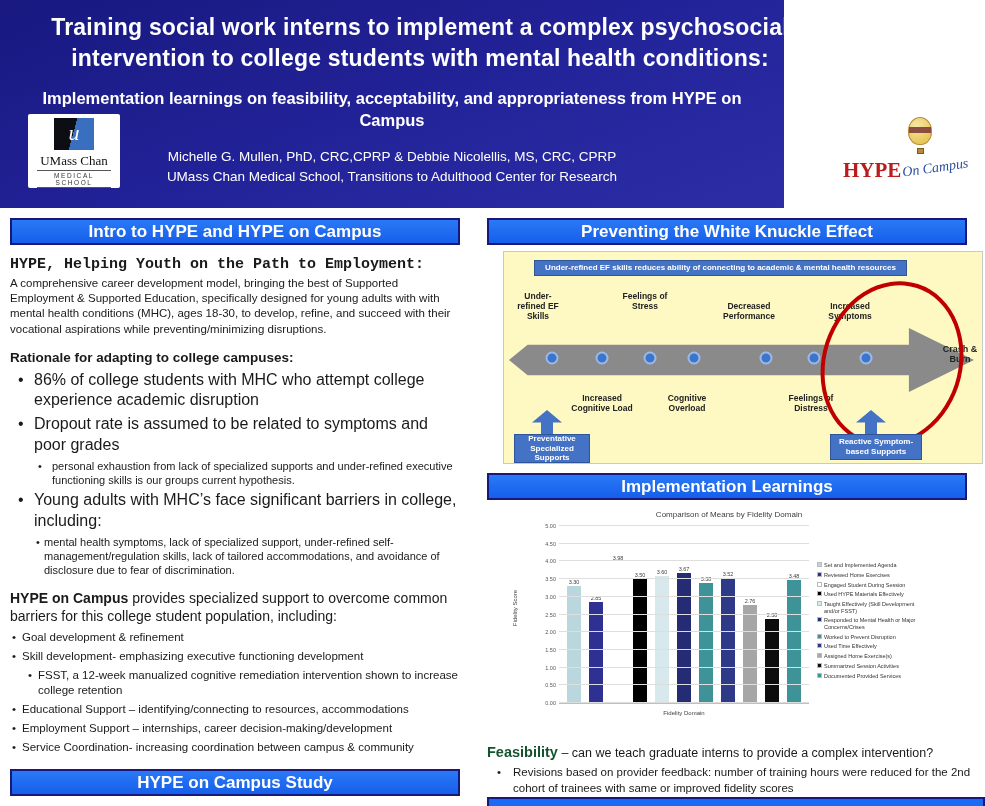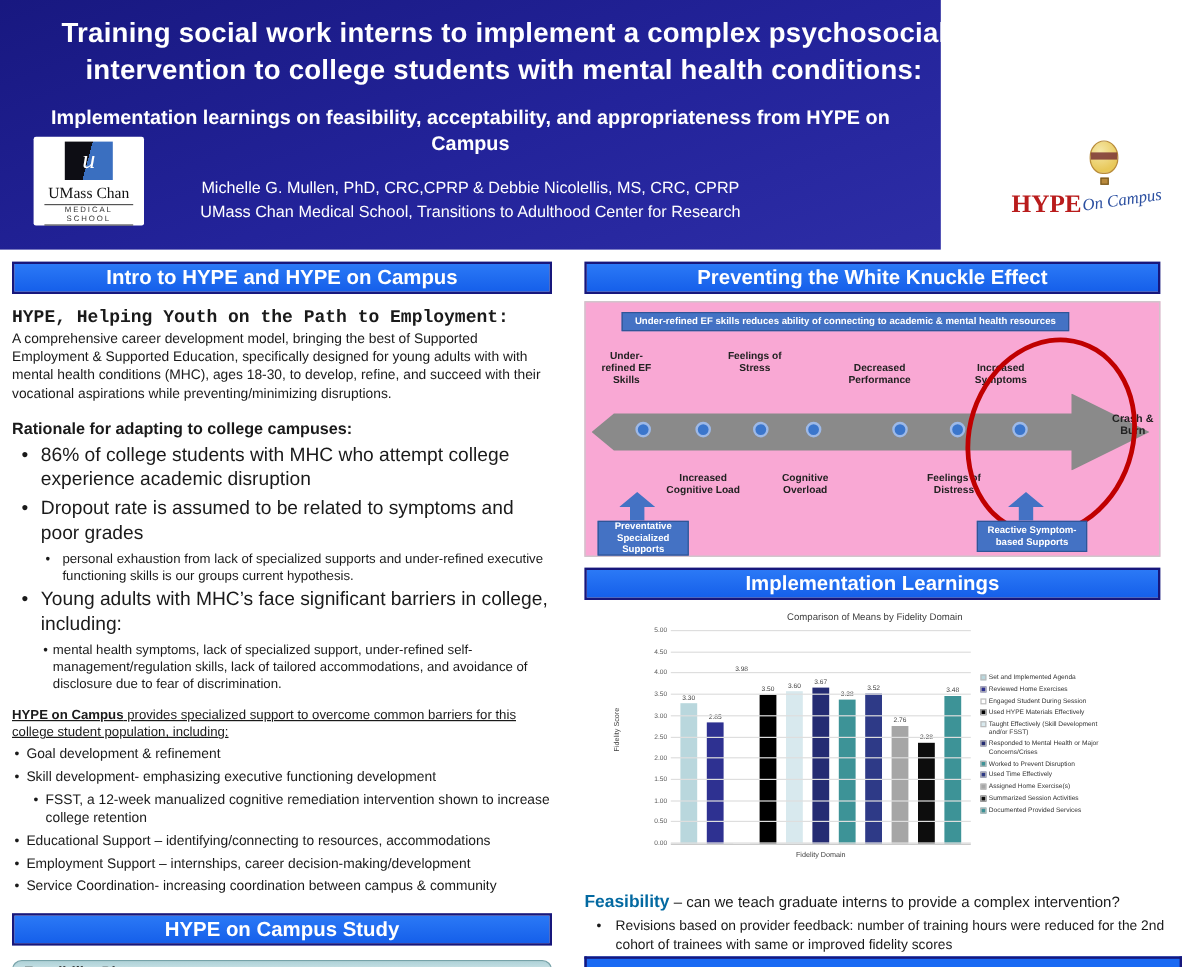--- a/index.html
+++ b/index.html
@@ -47,35 +47,35 @@
   
   .hype-heading { font-size:15px; font-weight:bold; margin:11px 0 3px;font-family:Liberation Mono, monospace; }
   .body-par { font-size:11.5px; line-height:1.32; }
   .rationale-heading { font-size:13.5px; font-weight:bold; margin:13px 0 5px; }
   .b1 { position:relative; padding-left:24px; font-size:16px; line-height:1.3; margin:3px 0; }
   .b1::before { content:"•"; position:absolute; left:8px; }
   .b2 { position:relative; padding-left:42px; font-size:11px; line-height:1.28; margin:3px 0; }
   .b2::before { content:"•"; position:absolute; left:28px; }
   .b2b { position:relative; padding-left:34px; font-size:11px; line-height:1.28; margin:3px 0; }
   .b2b::before { content:"•"; position:absolute; left:26px; }
-  .campus-lead { font-size:11px; line-height:1.3; margin:12px 0 5px;text-decoration:underline; }
+  .campus-lead { font-size:14px; line-height:1.3; margin:12px 0 5px; }
   .campus-lead b { font-weight:bold; }
   .c1 { position:relative; padding-left:12px; font-size:11.5px; line-height:1.3; margin:4px 0; }
   .c1::before { content:"•"; position:absolute; left:2px; }
   .c2 { position:relative; padding-left:28px; font-size:11.5px; line-height:1.3; margin:4px 0; }
   .c2::before { content:"•"; position:absolute; left:18px; }
   .study-header { margin-top:14px; }
   .phase-bar { margin-top:12px; width:450px; height:21px; border:1px solid #76a2a8; border-bottom-color:#9dc0c4;
     border-radius:8px 8px 0 0; background:linear-gradient(180deg,#aed2d8,#dcecef 60%,#e8f3f5);
     font-size:12.5px; font-weight:bold; line-height:19px; padding-left:9px; color:#111; }
   .study-bullets { margin-top:5px; }
 
   
   .diagram-panel { position:relative; margin-top:6px; width:480px; height:213px;
-    border:1px solid #c9c9c9; background:#f9a8d4; }
+    border:1px solid #c9c9c9; background:#fef9c3;margin-left:16px; }
   .wk-banner { position:absolute; left:30px; top:8px; width:373px; height:16px; background:#4472c4;
     border:1px solid #2f5597; color:#fff; font-size:8px; font-weight:bold; text-align:center; line-height:14px; }
   .wk-arrow { position:absolute; left:5px; top:76px; width:465px; height:64px; background:#8a8a8a;
     clip-path:polygon(0% 50%,4% 26%,86% 26%,86% 0%,100% 50%,86% 100%,86% 74%,4% 74%); }
   .wk-dot { position:absolute; top:50%; width:13px; height:13px; border-radius:50%;
     background:#3b76cc; border:2px solid #9db9e8; transform:translate(-50%,-50%); }
   .wk-lab { position:absolute; font-size:8.5px; font-weight:bold; color:#222; text-align:center; line-height:1.15; }
   .wk-redcircle { position:absolute; left:318px; top:28px; width:140px; height:168px;
     border:4px solid #c00000; border-radius:50%; transform:rotate(18deg); }
   .wk-uparrow { position:absolute; width:30px; height:24px; background:#4472c4;
@@ -97,21 +97,21 @@
   .bar { position:absolute; bottom:0; left:0; width:14px; }
   .bar-label { position:absolute; left:50%; transform:translateX(-50%); font-size:5.5px; color:#404040; margin-bottom:1px; }
   .ylab { position:absolute; left:-32px; top:95px; transform:rotate(-90deg); font-size:6px; color:#404040; }
   .xlab { position:absolute; left:30px; width:250px; top:200px; text-align:center; font-size:6px; color:#404040; }
   .legend { position:absolute; left:288px; top:52px; width:112px; }
   .legend-item { display:flex; align-items:flex-start; margin-bottom:3.5px; font-size:5.5px; color:#333; line-height:1.15; }
   .legend-item .swatch { flex:0 0 5px; width:5px; height:5px; margin:0 2px 0 0; border:0.5px solid #bbb; }
 
   
   .feas-block { margin-top:16px; font-size:12px; }
-  .feas-title { color:#0369a1; font-weight:bold; font-size:14.5px; }
+  .feas-title { color:#14532d; font-weight:bold; font-size:14.5px; }
   .feas-q { font-size:12.5px; }
   .fb { position:relative; padding-left:26px; font-size:11.5px; line-height:1.35; margin-top:5px; }
   .fb::before { content:"•"; position:absolute; left:10px; }
   .bottom-strip { position:absolute; left:487px; top:797px; width:498px; height:9px;
     background:#1a6af3; border:2px solid #17177c; border-bottom:none; }
 </style>
 </head>
 <body>
 
 <div class="poster-header">

